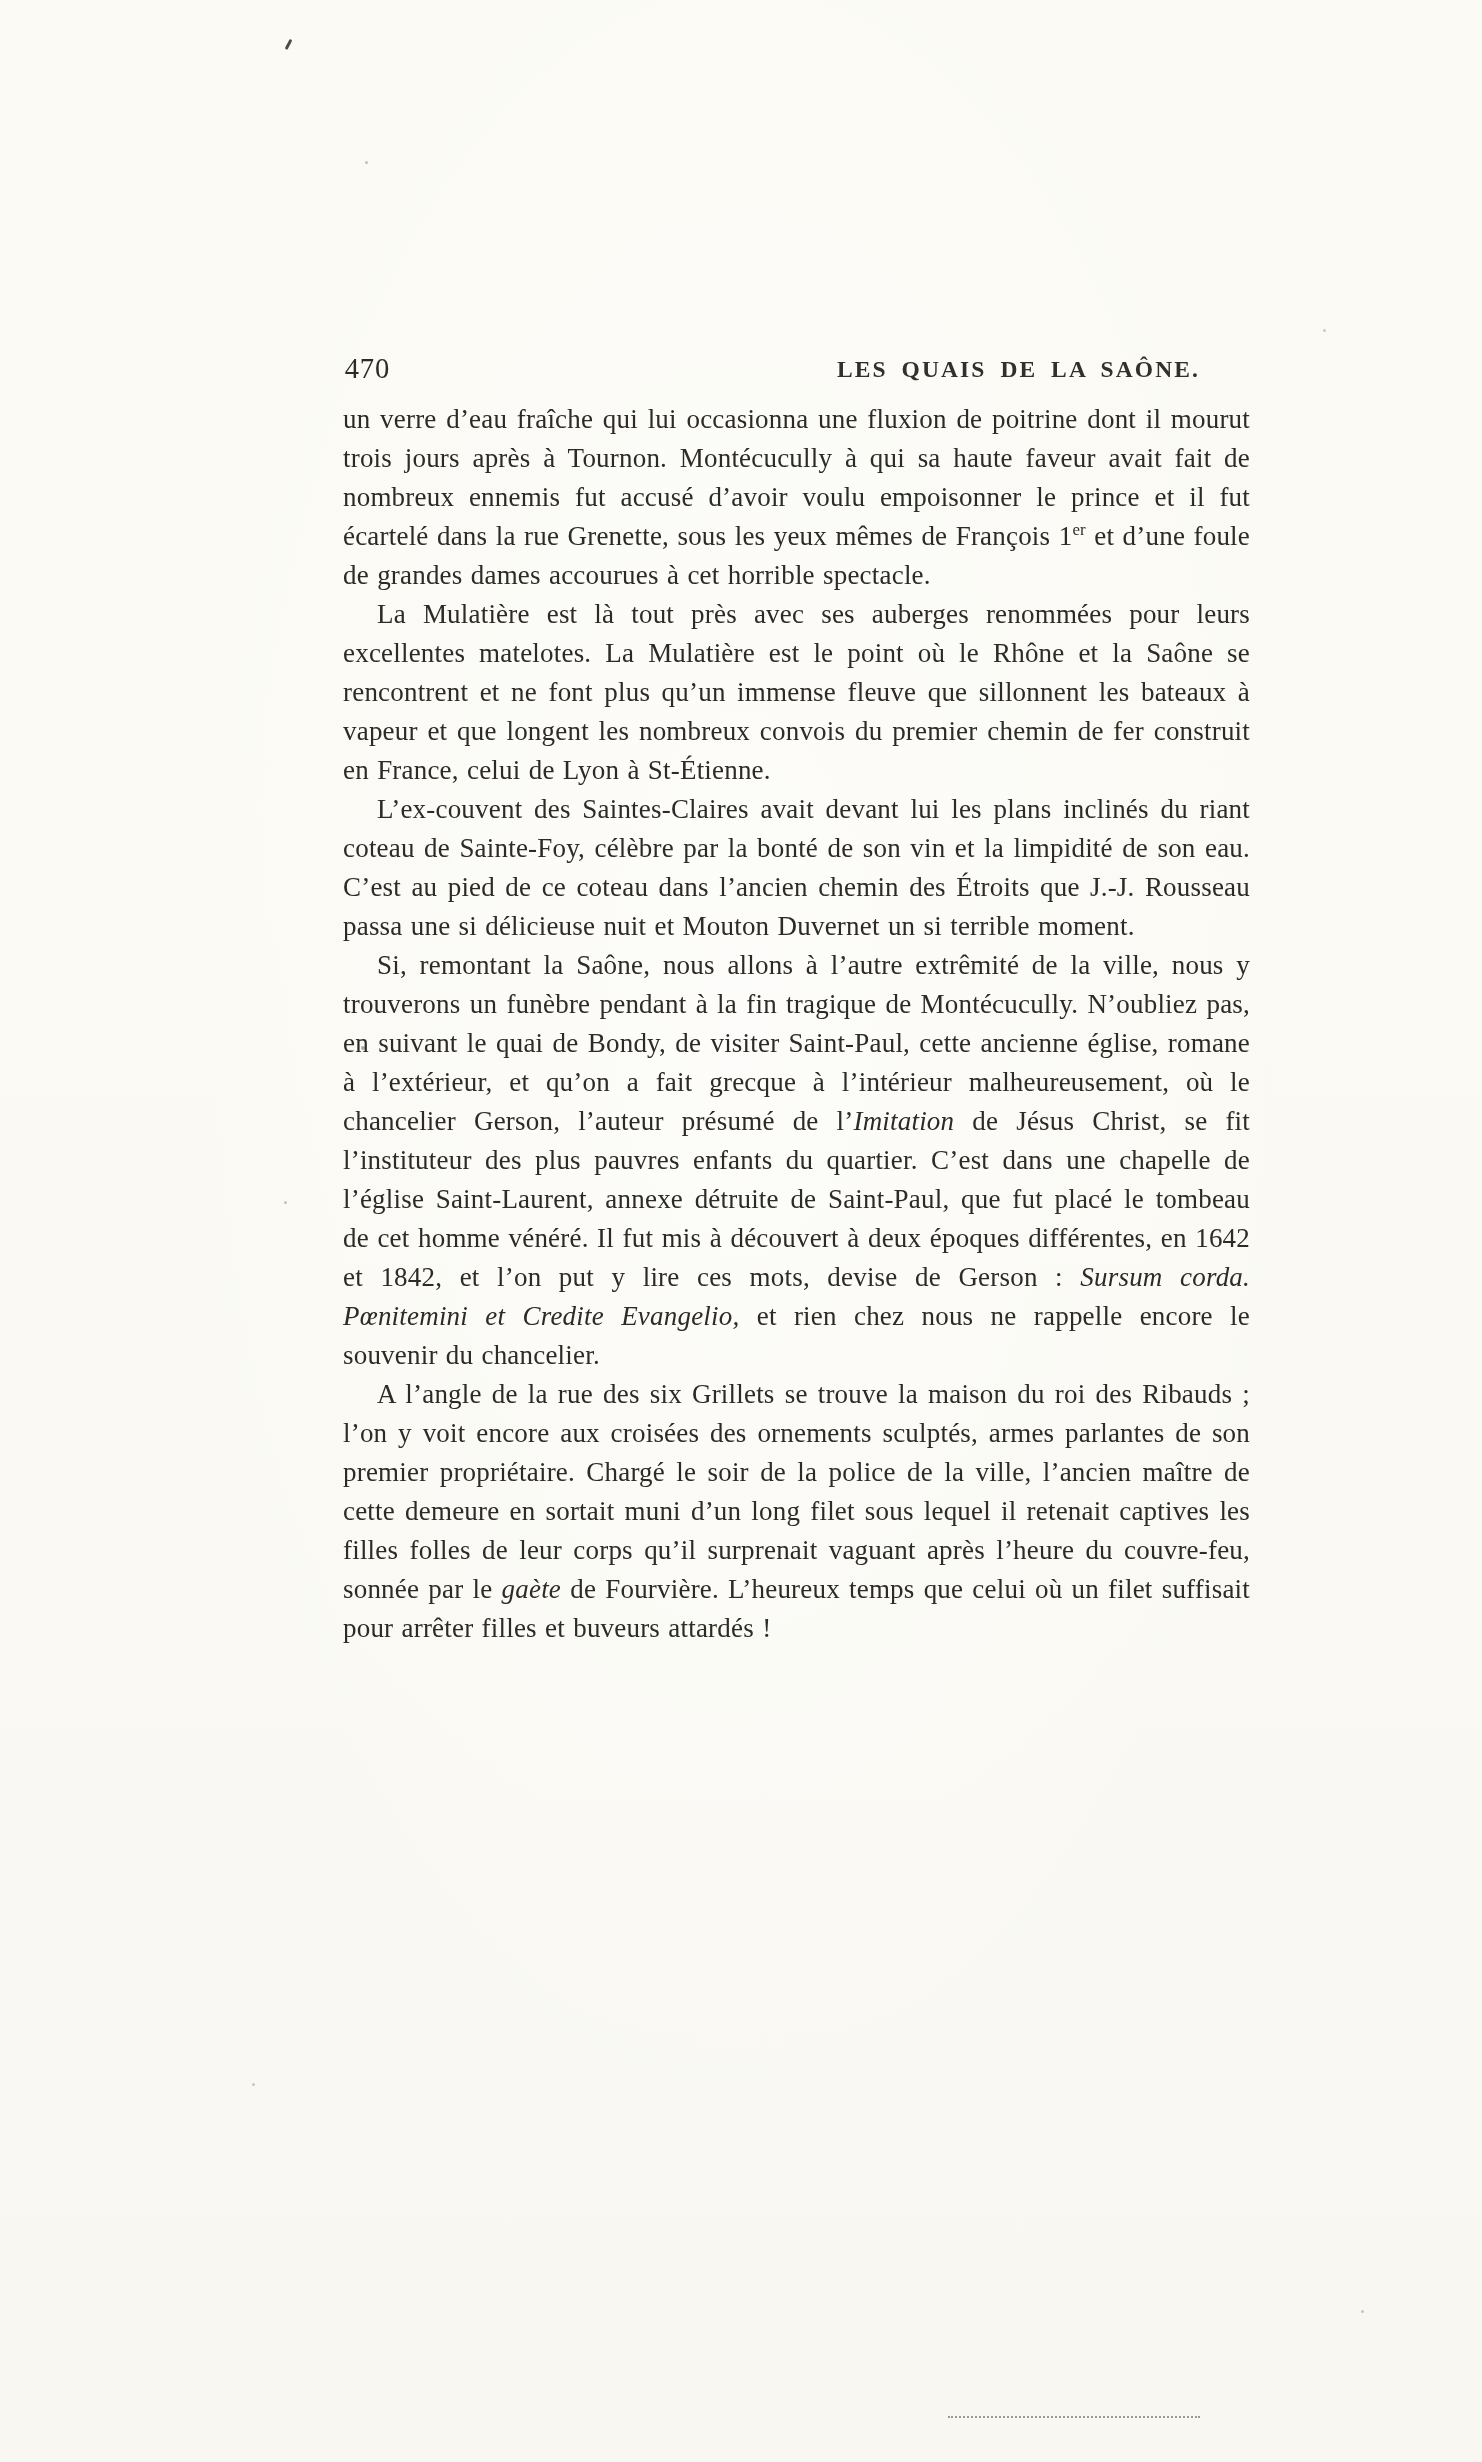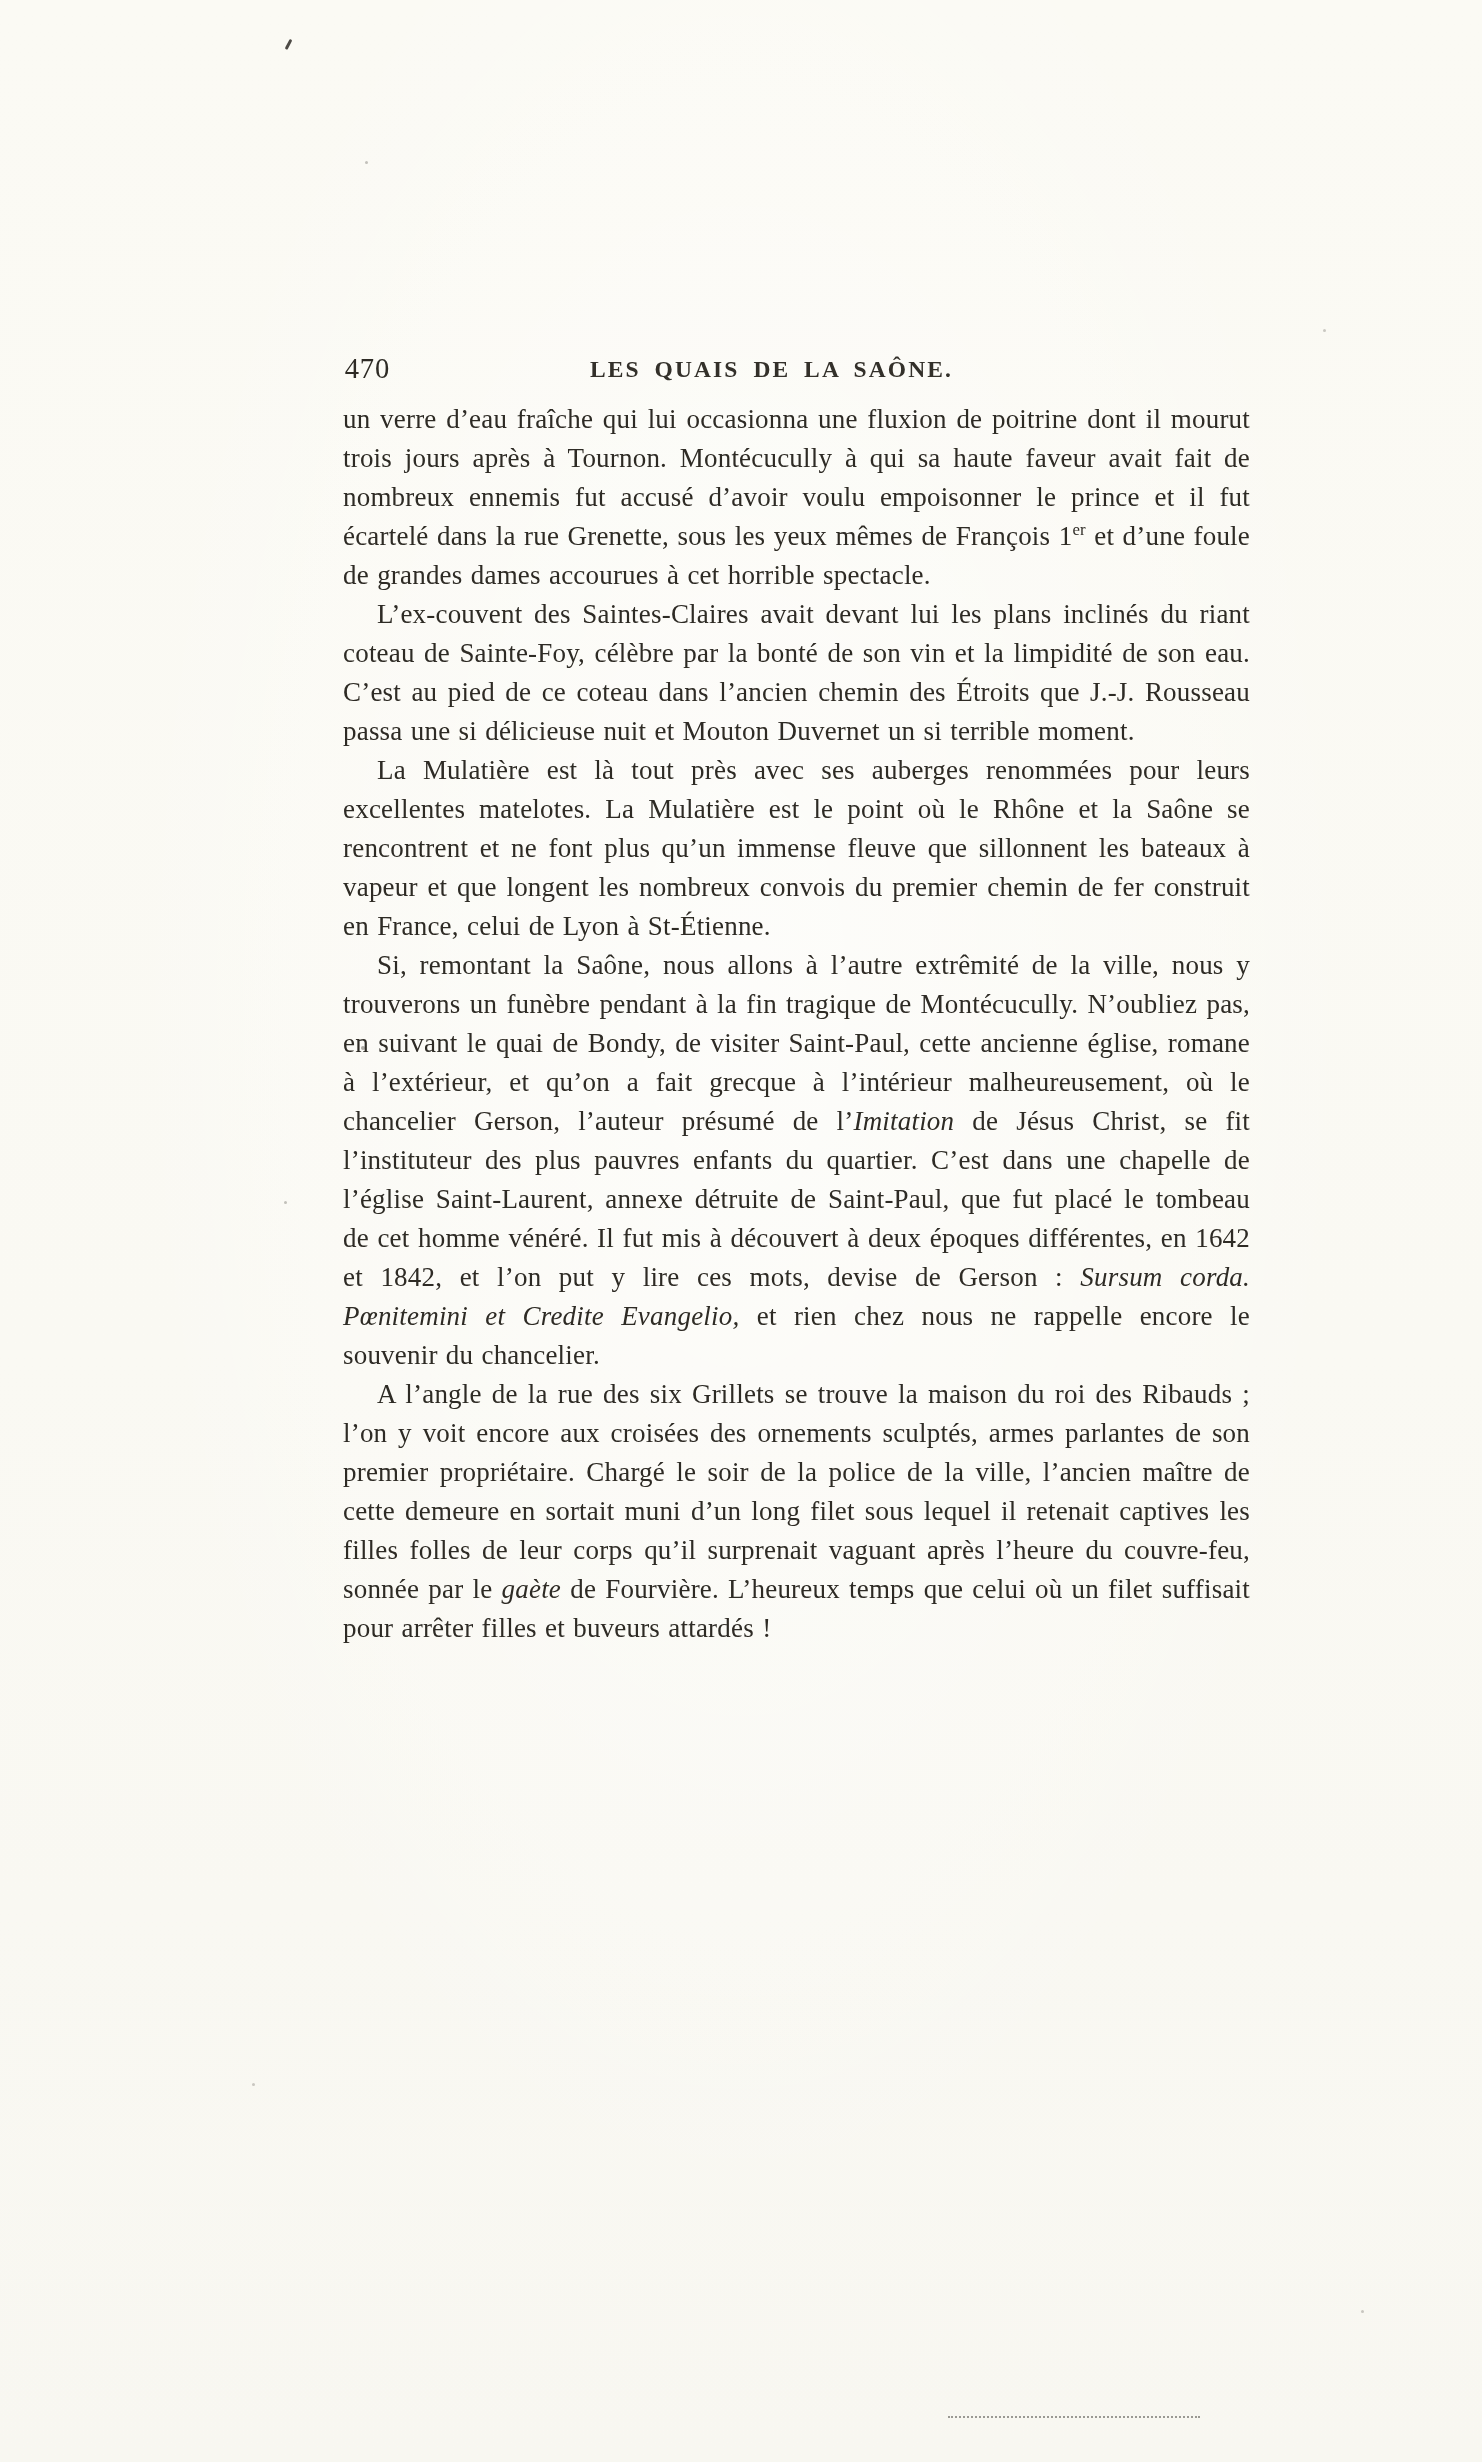--- a/index.html
+++ b/index.html
@@ -35,21 +35,21 @@
     left: 1.7px;
     top: 0;
     font-size: 28.6px;
     letter-spacing: 0.8px;
   }
   .running-title {
     position: absolute;
     left: 0;
     right: 50px;
     top: 3.4px;
-    text-align: center;
+    text-align: right;
     font-size: 23.5px;
     letter-spacing: 2.1px;
     word-spacing: 5.9px;
     font-weight: bold;
     color: #33302a;
   }
   .para {
     margin: 0;
     font-size: 27px;
     line-height: 39px;
@@ -95,23 +95,23 @@
 
 <div class="text-column">
 
   <div class="header-line">
     <span class="page-number">470</span>
     <span class="running-title">LES QUAIS DE LA SAÔNE.</span>
   </div>
 
   <p class="para"><span>un verre d’eau fraîche qui lui occasionna une fluxion de poitrine dont il mourut trois jours après à Tournon. Montécucully à qui sa haute faveur avait fait de nombreux ennemis fut accusé d’avoir voulu empoisonner le prince et il fut écartelé dans la rue Grenette, sous les yeux mêmes de François 1</span><span class="seg-sup">er</span><span> et d’une foule de grandes dames accourues à cet horrible spectacle.</span></p>
 
+  <p class="para indent"><span>La Mulatière est là tout près avec ses auberges renommées pour leurs excellentes matelotes. La Mulatière est le point où le Rhône et la Saône se rencontrent et ne font plus qu’un immense fleuve que sillonnent les bateaux à vapeur et que longent les nombreux convois du premier chemin de fer construit en France, celui de Lyon à St-Étienne.</span></p>
+
   <p class="para indent"><span>L’ex-couvent des Saintes-Claires avait devant lui les plans inclinés du riant coteau de Sainte-Foy, célèbre par la bonté de son vin et la limpidité de son eau. C’est au pied de ce coteau dans l’ancien chemin des Étroits que J.-J. Rousseau passa une si délicieuse nuit et Mouton Duvernet un si terrible moment.</span></p>
-
-  <p class="para indent"><span>La Mulatière est là tout près avec ses auberges renommées pour leurs excellentes matelotes. La Mulatière est le point où le Rhône et la Saône se rencontrent et ne font plus qu’un immense fleuve que sillonnent les bateaux à vapeur et que longent les nombreux convois du premier chemin de fer construit en France, celui de Lyon à St-Étienne.</span></p>
 
   <p class="para indent"><span>Si, remontant la Saône, nous allons à l’autre extrêmité de la ville, nous y trouverons un funèbre pendant à la fin tragique de Montécucully. N’oubliez pas, en suivant le quai de Bondy, de visiter Saint-Paul, cette ancienne église, romane à l’extérieur, et qu’on a fait grecque à l’intérieur malheureusement, où le chancelier Gerson, l’auteur présumé de l’</span><span class="seg-italic">Imitation</span><span> de Jésus Christ, se fit l’instituteur des plus pauvres enfants du quartier. C’est dans une chapelle de l’église Saint-Laurent, annexe détruite de Saint-Paul, que fut placé le tombeau de cet homme vénéré. Il fut mis à découvert à deux époques différentes, en 1642 et 1842, et l’on put y lire ces mots, devise de Gerson : </span><span class="seg-italic">Sursum corda. Pœnitemini et Credite Evangelio,</span><span> et rien chez nous ne rappelle encore le souvenir du chancelier.</span></p>
 
   <p class="para indent"><span>A l’angle de la rue des six Grillets se trouve la maison du roi des Ribauds ; l’on y voit encore aux croisées des ornements sculptés, armes parlantes de son premier propriétaire. Chargé le soir de la police de la ville, l’ancien maître de cette demeure en sortait muni d’un long filet sous lequel il retenait captives les filles folles de leur corps qu’il surprenait vaguant après l’heure du couvre-feu, sonnée par le </span><span class="seg-italic">gaète</span><span> de Fourvière. L’heureux temps que celui où un filet suffisait pour arrêter filles et buveurs attardés !</span></p>
 
 </div>
 
 <div class="speck" style="left:361px; top:1046px; width:4.2px; height:4.2px;"></div>
 <div class="speck" style="left:284px; top:1201px; width:3.4px; height:3.4px; opacity:0.35;"></div>
 <div class="speck" style="left:1323px; top:329px; width:3.4px; height:3.4px; opacity:0.3;"></div>

